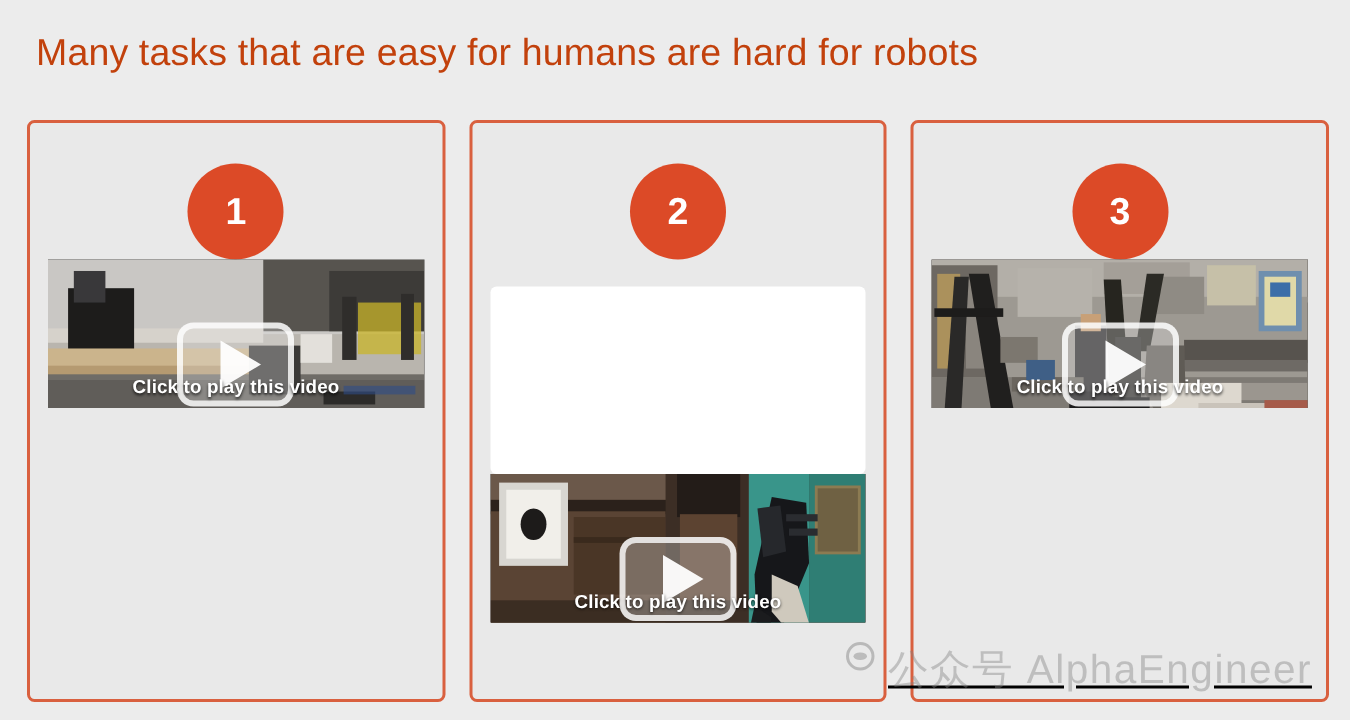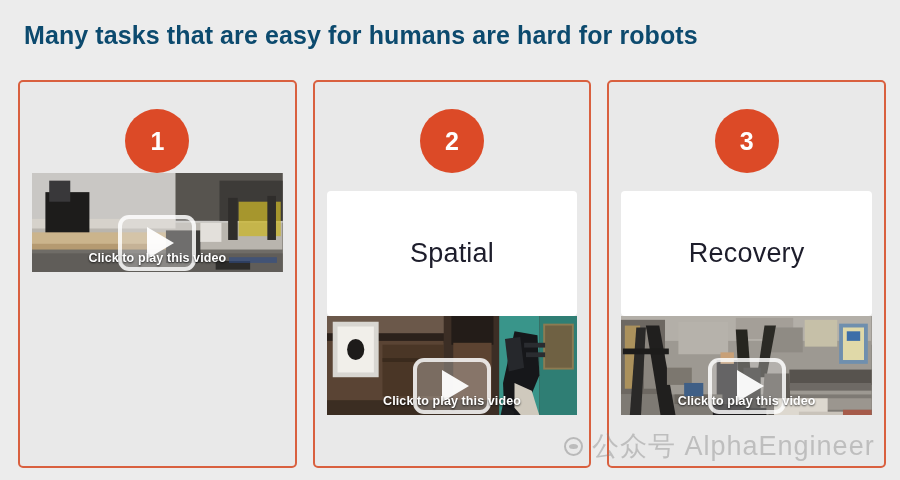--- a/index.html
+++ b/index.html
@@ -15,22 +15,22 @@
     font-family: "Liberation Sans", sans-serif;
     position: relative;
   }
 
   
   .page-title {
     position: absolute;
     left: 24px;
     top: 21px;
     font-size: 25px;
-    font-weight: 700;
-    color: #0c4a6e;
+    font-weight: 400;
+    color: #c2410c;
     letter-spacing: 0.1px;
     white-space: nowrap;
   }
 
   
   .cards-row {
     position: absolute;
     left: 18px;
     top: 80px;
     width: 868px;
@@ -137,23 +137,24 @@
     letter-spacing: 0.1px;
     text-shadow: 0 1px 2px rgba(0,0,0,0.75);
   }
 
   
   .watermark {
     position: absolute;
     left: 564px;
     top: 428px;
     display: flex;
-    align-items: center;
+    align-items: flex-start;
     gap: 9px;
     pointer-events: none;
+    text-decoration: underline;
   }
   .wm-logo {
     width: 19px; height: 19px;
     border-radius: 50%;
     border: 2px solid rgba(120,120,120,0.42);
     position: relative;
   }
   .wm-logo::after {
     content: "";
     position: absolute;
@@ -210,21 +211,21 @@
 
       <div class="play-caption">Click to play this video</div>
     </div>
   </div>
 
   <div class="card">
     <div class="badge">2</div>
 
     <div class="label-panel">
       <div class="label-text">
-        <span>Spatial</span><br>
+        <br>
       </div>
     </div>
 
     <div class="video-thumb">
       <svg class="thumb-art" viewBox="0 0 262 121" preserveAspectRatio="none">
         <rect x="0" y="0" width="262" height="121" fill="#4b3a30"></rect>
         <rect x="0" y="0" width="130" height="22" fill="#6b584a"></rect>
         <rect x="0" y="18" width="130" height="10" fill="#2b211b"></rect>
         <rect x="0" y="26" width="122" height="95" fill="#5a4434"></rect>
         <rect x="6" y="6" width="48" height="58" fill="#d8d6d1"></rect>
@@ -253,23 +254,20 @@
         <div class="play-triangle"></div>
       </div>
 
       <div class="play-caption">Click to play this video</div>
     </div>
   </div>
 
   <div class="card">
     <div class="badge">3</div>
 
-    <div class="label-panel">
-      <div class="label-text">Recovery</div>
-    </div>
 
     <div class="video-thumb">
       <svg class="thumb-art" viewBox="0 0 262 121" preserveAspectRatio="none">
         <rect x="0" y="0" width="262" height="121" fill="#8e8a84"></rect>
         <rect x="0" y="0" width="262" height="30" fill="#b3afa8"></rect>
         <rect x="0" y="26" width="262" height="60" fill="#9d9992"></rect>
         <rect x="0" y="82" width="262" height="39" fill="#7e7a74"></rect>
         <rect x="0" y="4" width="46" height="78" fill="#6d6862"></rect>
         <rect x="4" y="10" width="16" height="66" fill="#c6a35a" opacity="0.7"></rect>
         <rect x="24" y="14" width="14" height="62" fill="#8a857e"></rect>

